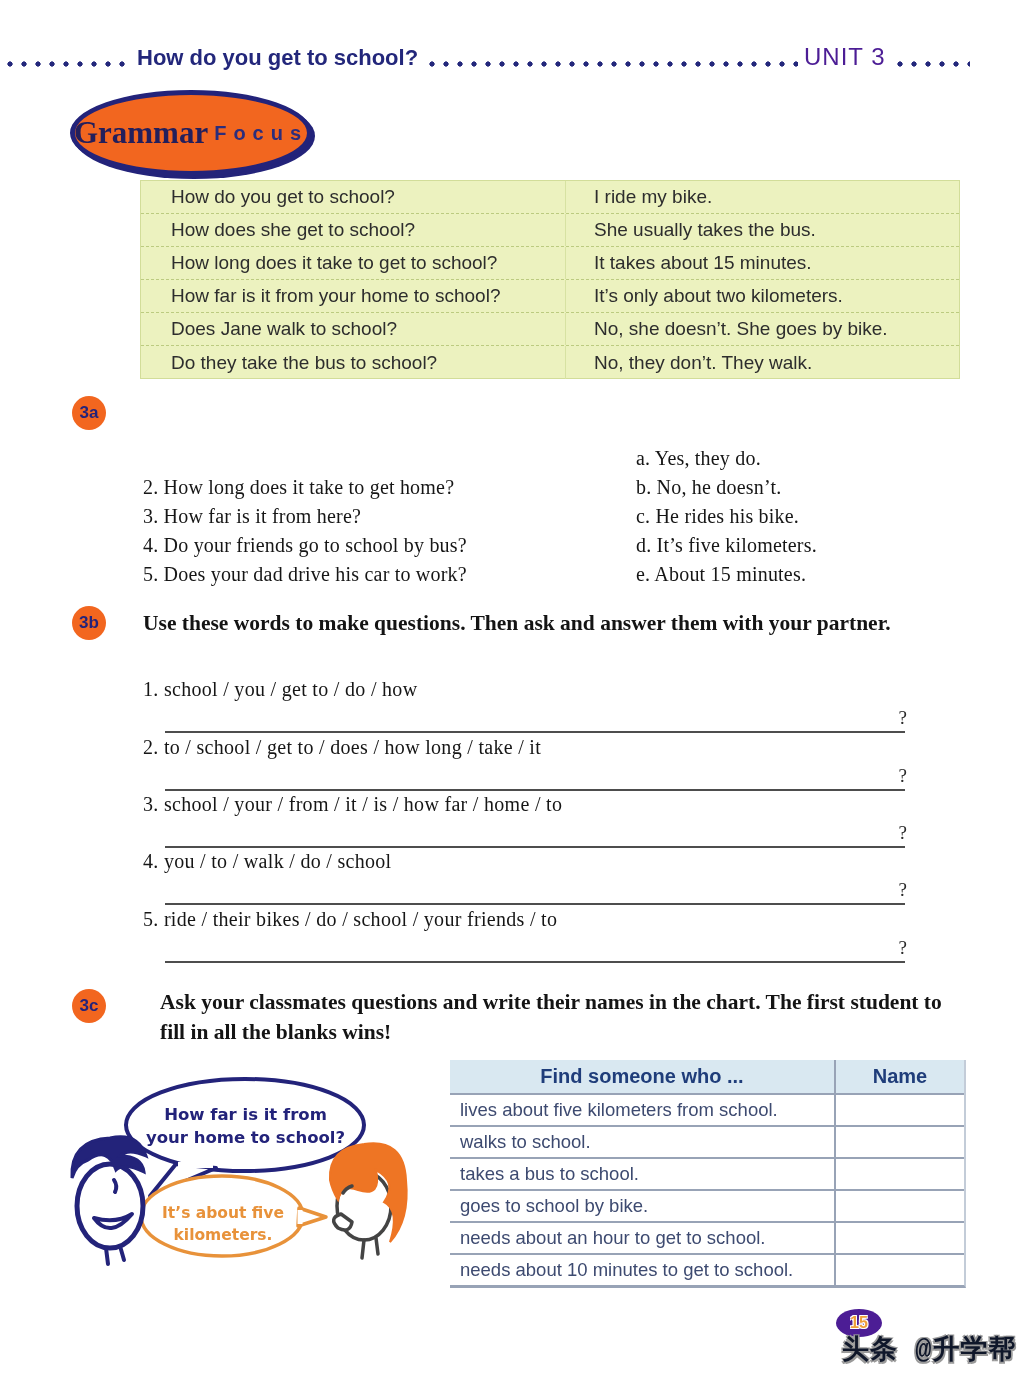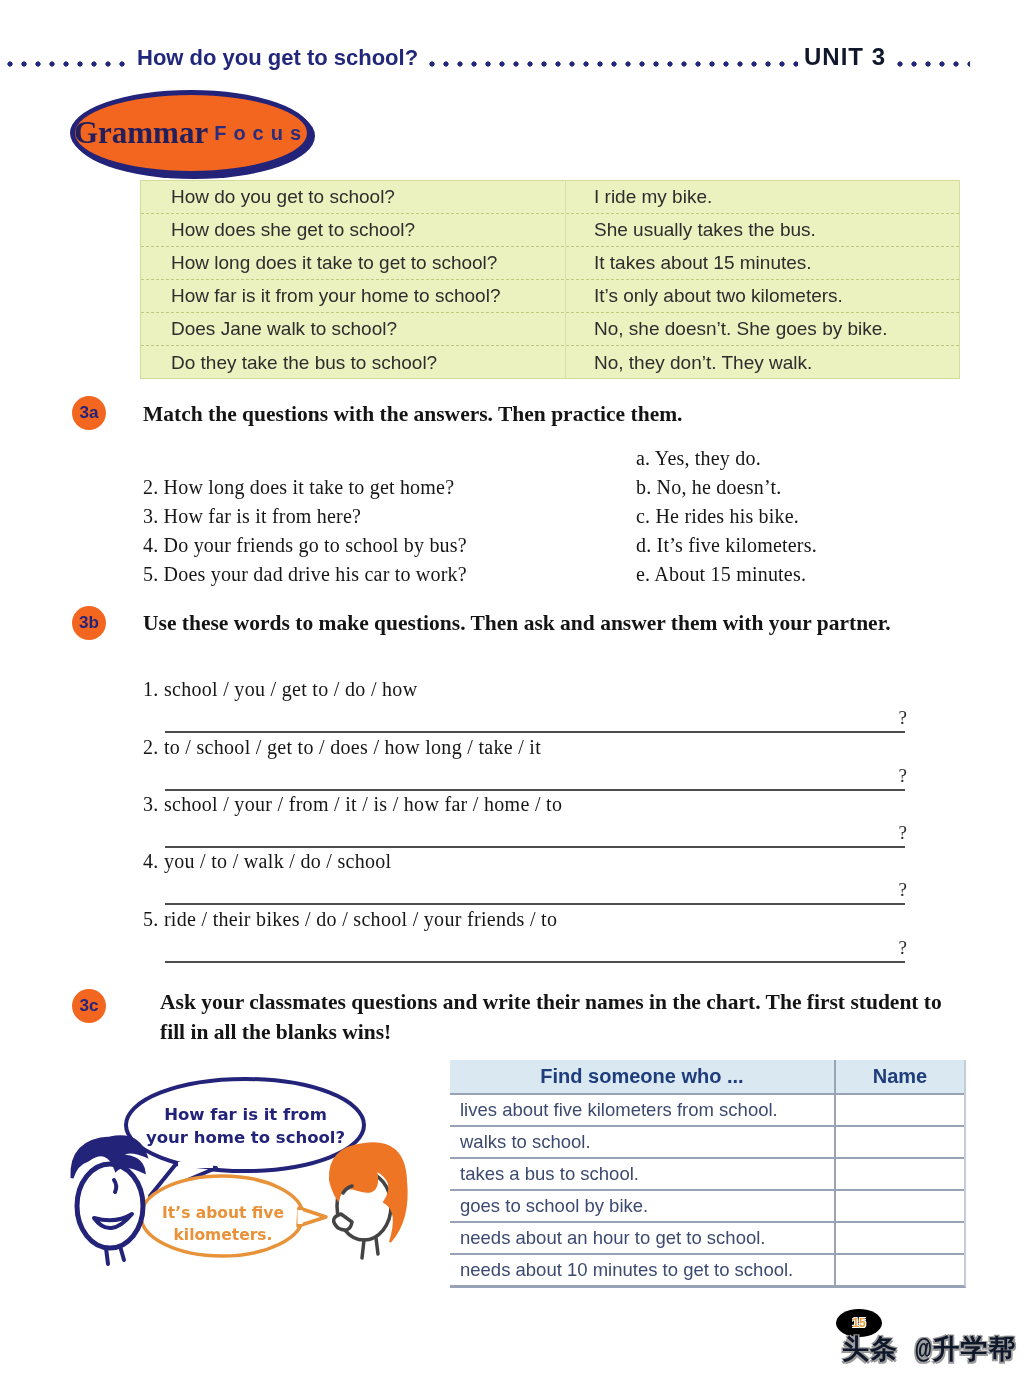--- a/index.html
+++ b/index.html
@@ -15,22 +15,22 @@
     background-image:radial-gradient(circle at 4px 4px, #23277b 2.4px, rgba(0,0,0,0) 2.8px);
     background-size:14px 8px; background-repeat:repeat-x;
   }
   .hdr-title {
     position:absolute; left:137px; top:45px;
     font-family:"Liberation Sans", sans-serif; font-weight:700;
     font-size:22px; color:#23277b;
   }
   .hdr-unit {
     position:absolute; left:804px; top:43px;
-    font-family:"Liberation Sans", sans-serif; font-weight:700;
-    font-size:24px; letter-spacing:1px; color:#0f172a;
+    font-family:"Liberation Sans", sans-serif; font-weight:400;
+    font-size:24px; letter-spacing:1px; color:#4c1d95;
   }
   
   .gf-ellipse {
     position:absolute; left:70px; top:90px; width:242px; height:86px;
     background:#f2661f; border:5px solid #23237a; border-radius:50%;
     box-shadow:3px 3px 0 #23237a;
     display:flex; flex-direction:row; align-items:center; justify-content:center;
   }
   .gf-line1 {
     font-family:"Liberation Serif", serif; font-weight:700; font-size:31px;
@@ -96,23 +96,23 @@
   .cartoon { position:absolute; left:58px; top:1068px; width:390px; height:235px; }
   .bubble-text {
     position:absolute; text-align:center;
     font-family:"DejaVu Sans", sans-serif; font-weight:700;
   }
   .bt1 { left:128px; top:1103px; width:235px; font-size:16.5px; line-height:23px; color:#23237a; }
   .bt2 { left:143px; top:1202px; width:160px; font-size:15.5px; line-height:22px; color:#e8923a; }
   
   .page-badge {
     position:absolute; left:836px; top:1309px; width:46px; height:28px;
-    background:#000000; border-radius:50%;
+    background:#4c1d95; border-radius:50%;
     display:flex; align-items:center; justify-content:center;
-    font-family:"Liberation Sans", sans-serif; font-weight:800; font-size:12px;
+    font-family:"Liberation Sans", sans-serif; font-weight:800; font-size:16px;
     color:#ef9f3a;
     text-shadow:1px 1px 0 #fff, -1px -1px 0 #fff, 1px -1px 0 #fff, -1px 1px 0 #fff;
   }
   .watermark {
     position:absolute; left:842px; top:1331px;
     font-family:Liberation Mono, monospace; font-weight:700; font-size:27px;
     letter-spacing:1px; color:#0f172a;
     text-shadow:1.5px 1.5px 0 #9a9a9a, -1.5px -1.5px 0 #9a9a9a,
                 1.5px -1.5px 0 #9a9a9a, -1.5px 1.5px 0 #9a9a9a;
     white-space:nowrap;
@@ -155,21 +155,20 @@
       <div class="gq">Does Jane walk to school?</div>
       <div class="ga">No, she doesn’t. She goes by bike.</div>
     </div>
     <div class="grow">
       <div class="gq">Do they take the bus to school?</div>
       <div class="ga">No, they don’t. They walk.</div>
     </div>
   </div>
 
   <div class="badge" style="left:72px; top:396px;">3a</div>
-  <div class="sec-heading" style="top:399px; width:810px;">Match the questions with the answers. Then practice them.</div>
 
   <div class="match-item" style="left:143px; top:476px;">2. How long does it take to get home?</div>
   <div class="match-item" style="left:143px; top:505px;">3. How far is it from here?</div>
   <div class="match-item" style="left:143px; top:534px;">4. Do your friends go to school by bus?</div>
   <div class="match-item" style="left:143px; top:563px;">5. Does your dad drive his car to work?</div>
 
   <div class="match-item" style="left:636px; top:447px;">a.  Yes, they do.</div>
   <div class="match-item" style="left:636px; top:476px;">b.  No, he doesn’t.</div>
   <div class="match-item" style="left:636px; top:505px;">c.  He rides his bike.</div>
   <div class="match-item" style="left:636px; top:534px;">d.  It’s five kilometers.</div>

